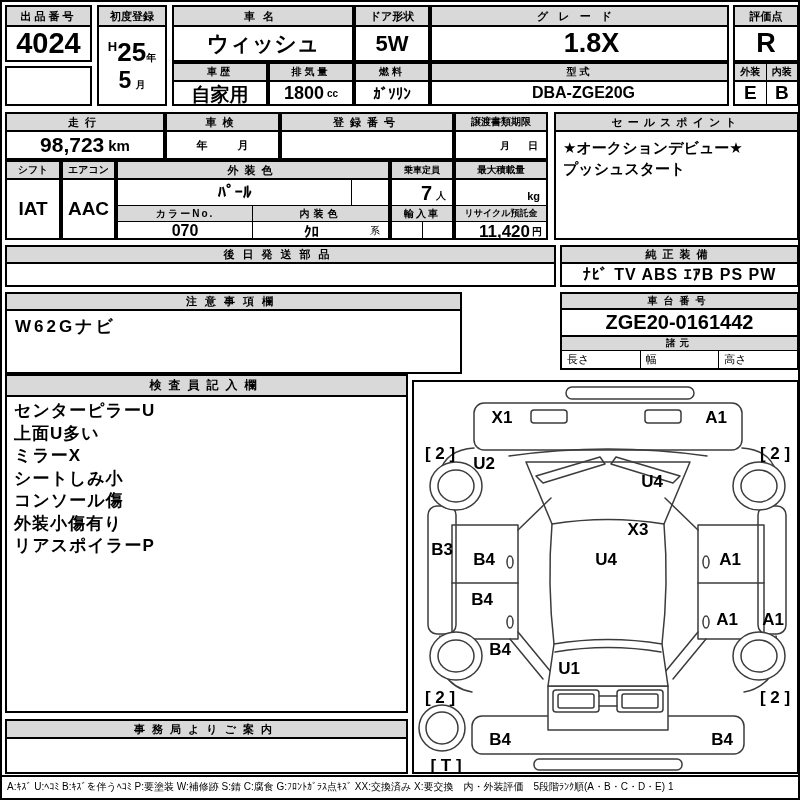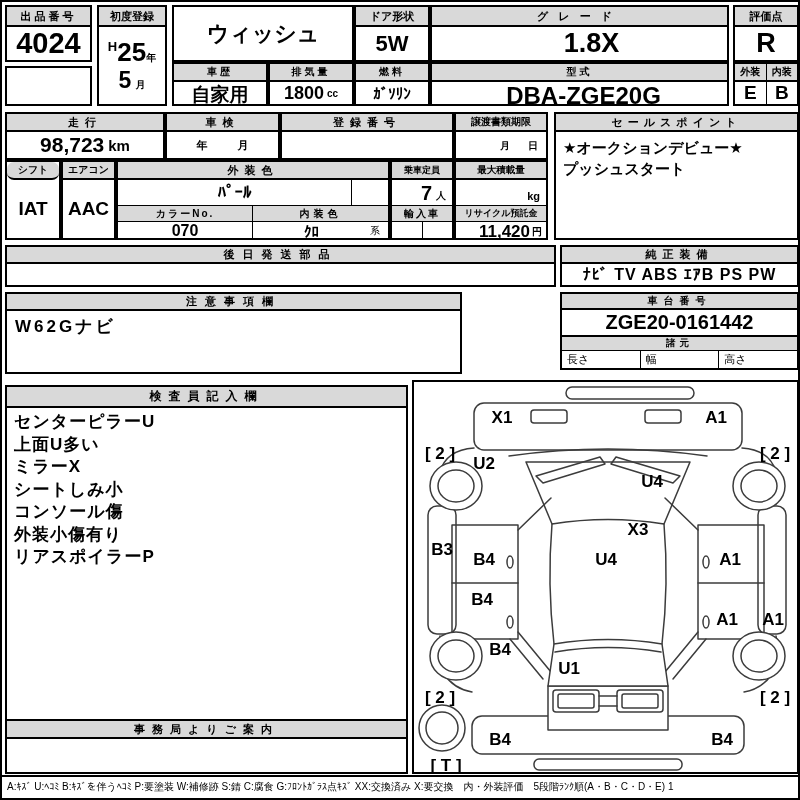--- a/index.html
+++ b/index.html
@@ -36,20 +36,21 @@
         <span class="unit">年</span>
       </div>
       <div style="display:flex;align-items:flex-end;justify-content:center;margin-top:4px;">
         <span style="font-size:23px;font-weight:700;line-height:1;">5</span>
         <span class="unit" style="margin-left:4px;">月</span>
       </div>
     </div>
   </div>
 
   <div class="b" style="left:170px;top:3px;width:182px;height:57px;">
+    <div class="h" style="letter-spacing:8px;">車名</div>
     <div class="v" style="font-size:22px;">ウィッシュ</div>
   </div>
 
   <div class="b" style="left:352px;top:3px;width:76px;height:57px;">
     <div class="h" style="letter-spacing:0;">ドア形状</div>
     <div class="v" style="font-size:22px;">5W</div>
   </div>
 
   <div class="b" style="left:428px;top:3px;width:299px;height:57px;">
     <div class="h" style="letter-spacing:10px;">グレード</div>
@@ -74,21 +75,21 @@
     </div>
   </div>
 
   <div class="b" style="left:352px;top:60px;width:76px;height:44px;">
     <div class="h" style="height:16px;font-size:10px;">燃料</div>
     <div class="v" style="font-size:15px;">ｶﾞｿﾘﾝ</div>
   </div>
 
   <div class="b" style="left:428px;top:60px;width:299px;height:44px;">
     <div class="h" style="height:16px;font-size:10px;">型式</div>
-    <div class="v" style="font-size:24px;padding-left:8px;">DBA-ZGE20G</div>
+    <div class="v" style="font-size:16px;padding-left:8px;">DBA-ZGE20G</div>
   </div>
 
   <div class="b" style="left:731px;top:60px;width:66px;height:44px;flex-direction:row;">
     <div style="flex:1;display:flex;flex-direction:column;">
       <div class="h" style="height:16px;font-size:10px;letter-spacing:0;">外装</div>
       <div class="v" style="font-size:19px;">E</div>
     </div>
     <div style="flex:1;display:flex;flex-direction:column;border-left:1px solid #000;">
       <div class="h" style="height:16px;font-size:10px;letter-spacing:0;">内装</div>
       <div class="v" style="font-size:19px;">B</div>
@@ -126,21 +127,21 @@
 
   <div class="b" style="left:552px;top:110px;width:245px;height:128px;">
     <div class="h" style="height:16px;letter-spacing:5px;">セールスポイント</div>
     <div style="flex:1;padding:5px 7px;font-weight:700;font-size:15px;line-height:21px;">
       <div>★オークションデビュー★</div>
       <div>プッシュスタート</div>
     </div>
   </div>
 
   <div class="b" style="left:3px;top:158px;width:56px;height:80px;">
-    <div class="h" style="height:16px;font-size:10px;letter-spacing:0;border-radius:7px;">シフト</div>
+    <div class="h" style="height:16px;font-size:10px;letter-spacing:0;">シフト</div>
     <div class="v" style="font-size:19px;">IAT</div>
   </div>
 
   <div class="b" style="left:59px;top:158px;width:55px;height:80px;">
     <div class="h" style="height:16px;font-size:10px;letter-spacing:0;">エアコン</div>
     <div class="v" style="font-size:19px;">AAC</div>
   </div>
 
   <div class="b" style="left:114px;top:158px;width:274px;height:80px;">
     <div class="h" style="height:16px;letter-spacing:6px;">外装色</div>
@@ -205,21 +206,21 @@
     <div class="h" style="height:14px;font-size:10px;letter-spacing:6px;">車台番号</div>
     <div class="v" style="flex:none;height:25px;border-bottom:2px solid #000;font-size:20px;">ZGE20-0161442</div>
     <div class="h thin" style="height:13px;font-size:9.5px;letter-spacing:4px;">諸元</div>
     <div class="row" style="flex:1;">
       <div style="flex:1;display:flex;align-items:center;padding-left:5px;font-size:11px;">長さ</div>
       <div style="flex:1;display:flex;align-items:center;padding-left:5px;font-size:11px;border-left:1px solid #000;">幅</div>
       <div style="flex:1;display:flex;align-items:center;padding-left:5px;font-size:11px;border-left:1px solid #000;">高さ</div>
     </div>
   </div>
 
-  <div class="b" style="left:3px;top:383px;width:403px;height:339px;">
+  <div class="b" style="left:3px;top:372px;width:403px;height:339px;">
     <div class="h" style="height:19px;font-size:12px;letter-spacing:7px;">検査員記入欄</div>
     <div style="flex:1;padding:3px 7px;font-weight:700;font-size:17px;line-height:22.5px;letter-spacing:1px;">
       <div>センターピラーU</div>
       <div>上面U多い</div>
       <div>ミラーX</div>
       <div>シートしみ小</div>
       <div>コンソール傷</div>
       <div>外装小傷有り</div>
       <div>リアスポイラーP</div>
     </div>

